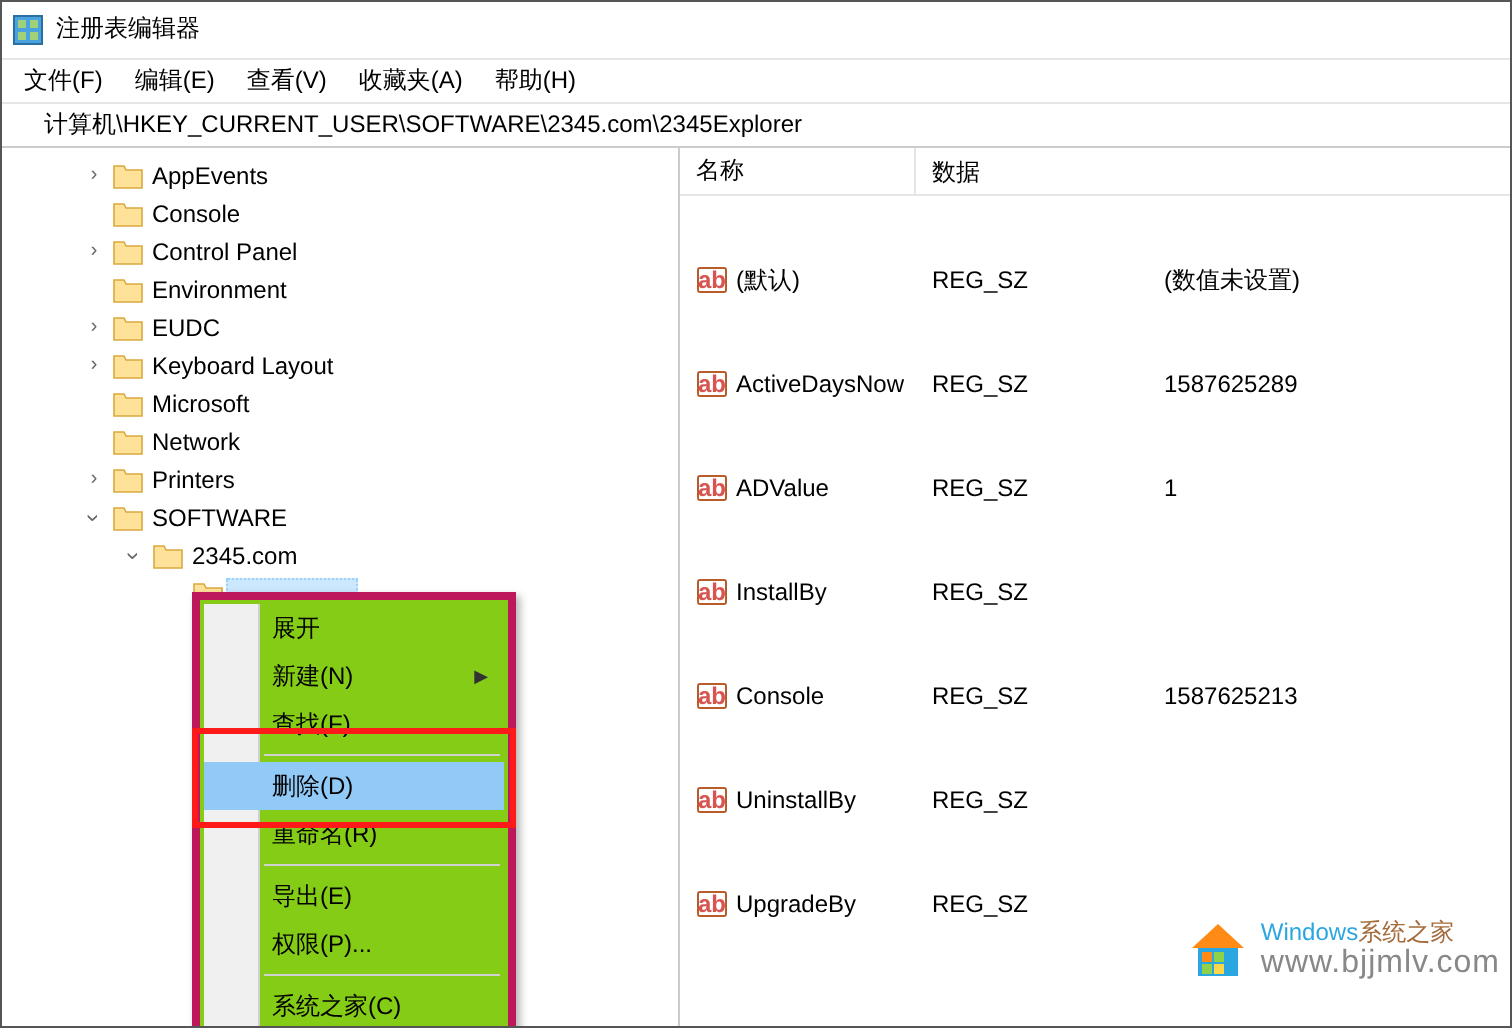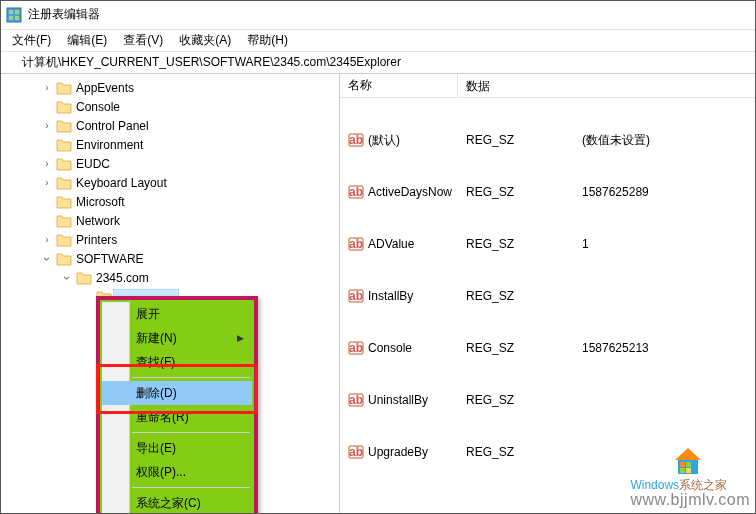--- a/index.html
+++ b/index.html
@@ -37,21 +37,21 @@
     
     .context-menu { position: absolute; left: 96px; top: 296px; width: 162px; background: #84cc16; border: 4px solid #be185d; box-shadow: 2px 2px 4px rgba(0,0,0,0.3); z-index: 100; padding: 2px; }
     .context-menu .gutter { position: absolute; left: 2px; top: 2px; bottom: 2px; width: 28px; background: #f0f0f0; border-right: 1px solid #d0d0d0; }
     .context-menu .cm-item { position: relative; height: 24px; display: flex; align-items: center; padding-left: 34px; cursor: default; z-index: 1; }
     .context-menu .cm-item.highlighted { background: #91c9f7; }
     .context-menu .cm-item .arrow-r { position: absolute; right: 8px; font-size: 9px; color: #333; }
     .context-menu .cm-sep { height: 1px; background: #d0d0d0; margin: 3px 2px 3px 30px; position: relative; z-index: 1; }
     
     .red-box { position: absolute; left: 96px; top: 364px; width: 162px; height: 50px; border: 3px solid #ff1a1a; z-index: 200; pointer-events: none; }
     
-    .watermark { position: absolute; right: 6px; bottom: 6px; display: flex; align-items: center; z-index: 50; flex-direction: column; }
+    .watermark { position: absolute; right: 6px; bottom: 24px; display: flex; align-items: flex-end; z-index: 50; }
     .watermark .wm-icon { width: 34px; height: 30px; margin-right: 4px; }
     .watermark .wm-text { display: flex; flex-direction: column; line-height: 1; }
     .watermark .wm-top { font-size: 15px; }
     .watermark .wm-top .w1 { color: #2aa6e0; font-weight: 500; }
     .watermark .wm-top .w2 { color: #a46b3a; font-weight: 500; }
     .watermark .wm-bot { font-size: 16px; color: #888; letter-spacing: 0.5px; margin-top: 1px; }
     
     .border-frame { position: absolute; inset: 0; border: 1px solid #555; pointer-events: none; z-index: 999; }
   </style>
 </head>

